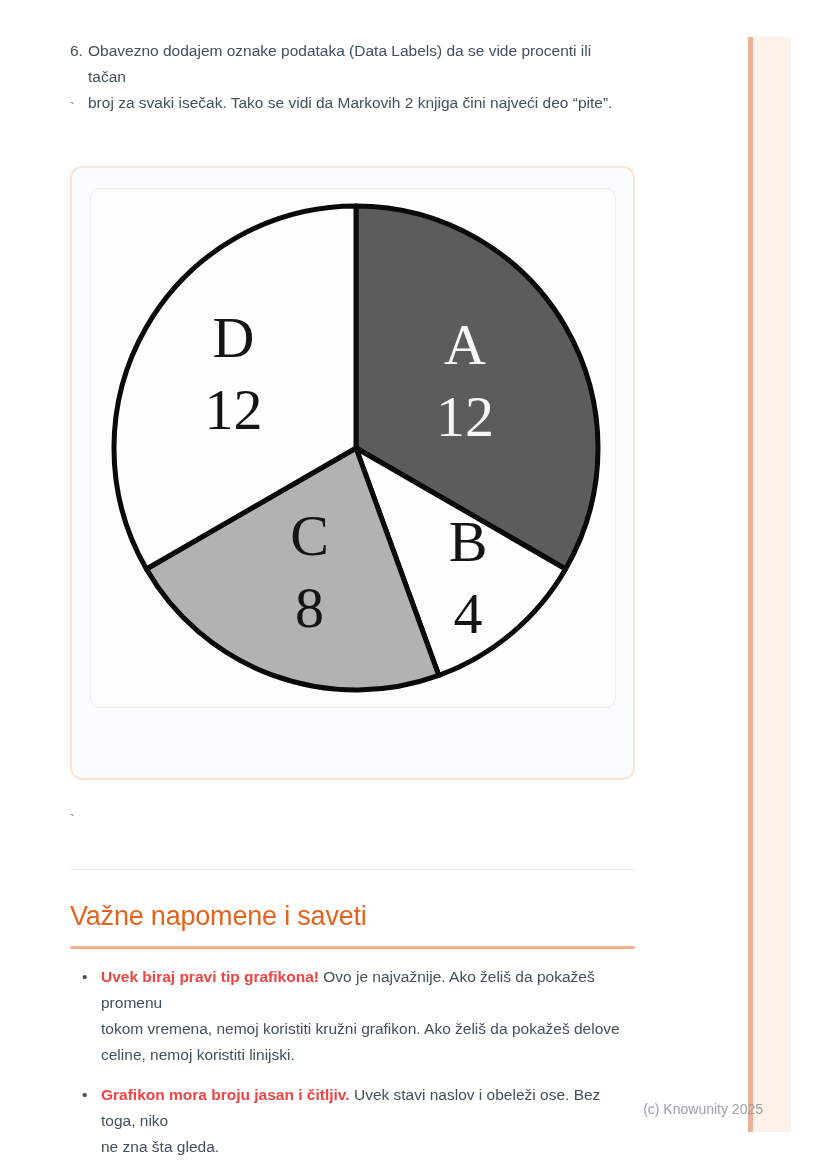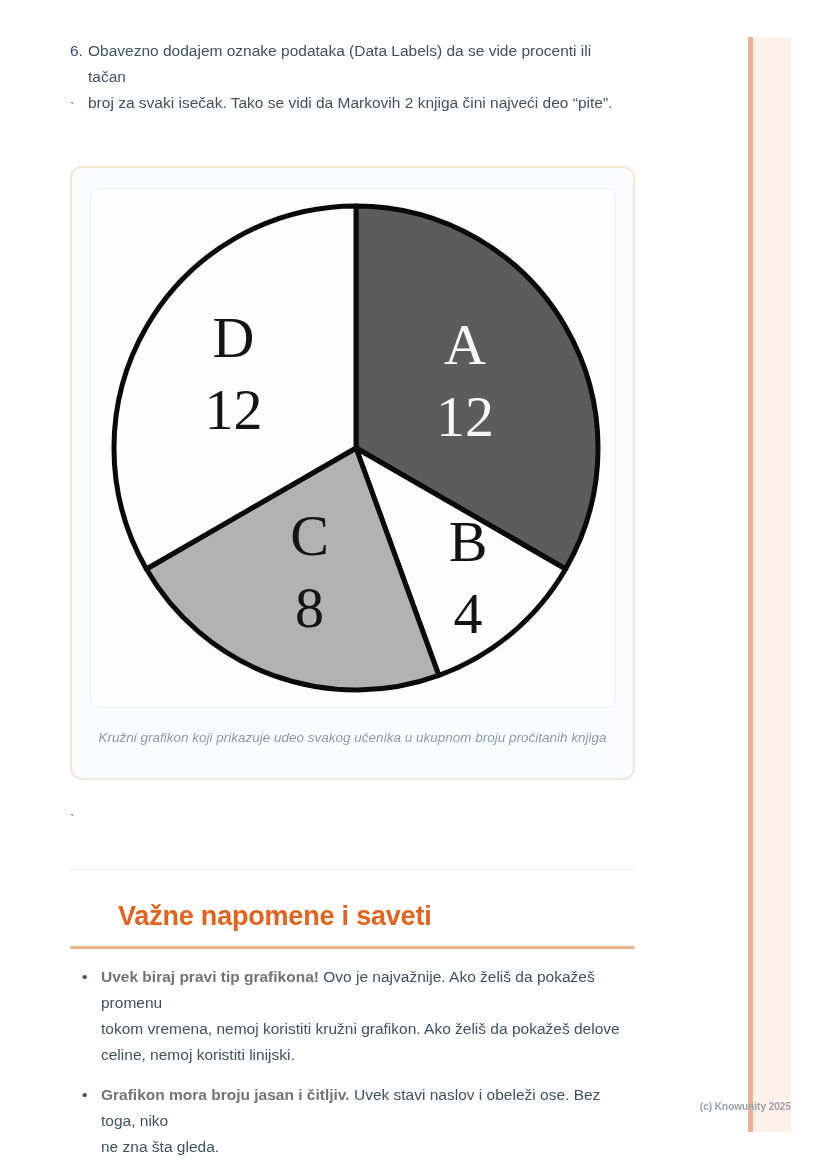--- a/index.html
+++ b/index.html
@@ -23,33 +23,33 @@
     background:#fdfdfe;border:1px solid #eef0f2;border-radius:10px;
   }
   .figure-img svg{display:block;}
   .figure-caption{
     position:absolute;left:0;top:562px;width:100%;text-align:center;
     font-style:italic;font-size:13.5px;color:#8e97a4;
   }
   
   .divider{position:absolute;left:70px;top:869px;width:565px;height:1px;background:#e7e9eb;}
   .h2{position:absolute;left:70px;top:901px;width:565px;
-    font-size:27px;font-weight:700;color:#e2631d;letter-spacing:-0.2px;margin-left:48px;}
+    font-size:27px;font-weight:400;color:#e2631d;letter-spacing:-0.2px;}
   .h2-rule{position:absolute;left:70px;top:946px;width:565px;height:3px;background:#efb18b;border-radius:2px;}
   
   .bullets{position:absolute;left:70px;top:964px;width:560px;}
   .bullet{display:flex;font-size:15.5px;line-height:26px;color:#42505e;margin-bottom:14px;}
   .bullet .marker{flex:0 0 12px;margin-left:12px;margin-right:7px;}
   .bullet .btxt{flex:1;white-space:pre-line;}
-  .bullet .lead{font-weight:700;color:#737373;}
+  .bullet .lead{font-weight:700;color:#ef4444;}
   
   .side-stripe{position:absolute;left:748px;top:37px;width:5px;height:1095px;background:#edb099;}
   .side-panel{position:absolute;left:753px;top:37px;width:38px;height:1095px;background:#fdf1ea;}
   
-  .footer-credit{position:absolute;right:37px;top:1101px;font-size:10px;color:#9aa1a8;z-index:5;font-weight:bold;}
+  .footer-credit{position:absolute;right:65px;top:1101px;font-size:14px;color:#9aa1a8;z-index:5;}
 </style>
 </head>
 <body>
 
 <div class="olitem">
   <span class="num">6.</span>
   <span class="txt">Obavezno dodajem oznake podataka (Data Labels) da se vide procenti ili tačan
 broj za svaki isečak. Tako se vidi da Markovih 2 knjiga čini najveći deo “pite”.</span>
 </div>
 
@@ -66,21 +66,20 @@
         <text x="377.0" y="358.5" text-anchor="middle" dominant-baseline="middle" fill="#141414" font-family="&quot;Liberation Serif&quot;,serif" font-size="58">B</text>
         <text x="377.0" y="430.5" text-anchor="middle" dominant-baseline="middle" fill="#141414" font-family="&quot;Liberation Serif&quot;,serif" font-size="58">4</text>
         <path d="M 265 259 L 347.8 486.4 A 242 242 0 0 1 55.4 380.0 Z" fill="#b2b2b2" stroke="#0a0a0a" stroke-width="5" stroke-linejoin="round"></path>
         <text x="218.6" y="352.3" text-anchor="middle" dominant-baseline="middle" fill="#141414" font-family="&quot;Liberation Serif&quot;,serif" font-size="58">C</text>
         <text x="218.6" y="424.3" text-anchor="middle" dominant-baseline="middle" fill="#141414" font-family="&quot;Liberation Serif&quot;,serif" font-size="58">8</text>
         <path d="M 265 259 L 55.4 380.0 A 242 242 0 0 1 265.0 17.0 Z" fill="#fdfdfd" stroke="#0a0a0a" stroke-width="5" stroke-linejoin="round"></path>
         <text x="142.4" y="154.2" text-anchor="middle" dominant-baseline="middle" fill="#141414" font-family="&quot;Liberation Serif&quot;,serif" font-size="58">D</text>
         <text x="142.4" y="226.2" text-anchor="middle" dominant-baseline="middle" fill="#141414" font-family="&quot;Liberation Serif&quot;,serif" font-size="58">12</text>
       </svg>
   </div>
-  <div class="figure-caption">Kružni grafikon koji prikazuje udeo svakog učenika u ukupnom broju pročitanih knjiga</div>
 </div>
 
 <div class="divider"></div>
 <div class="h2">Važne napomene i saveti</div>
 <div class="h2-rule"></div>
 
 <div class="bullets">
   <div class="bullet">
     <span class="marker">•</span>
     <span class="btxt"><span class="lead">Uvek biraj pravi tip grafikona!</span><span> Ovo je najvažnije. Ako želiš da pokažeš promenu

